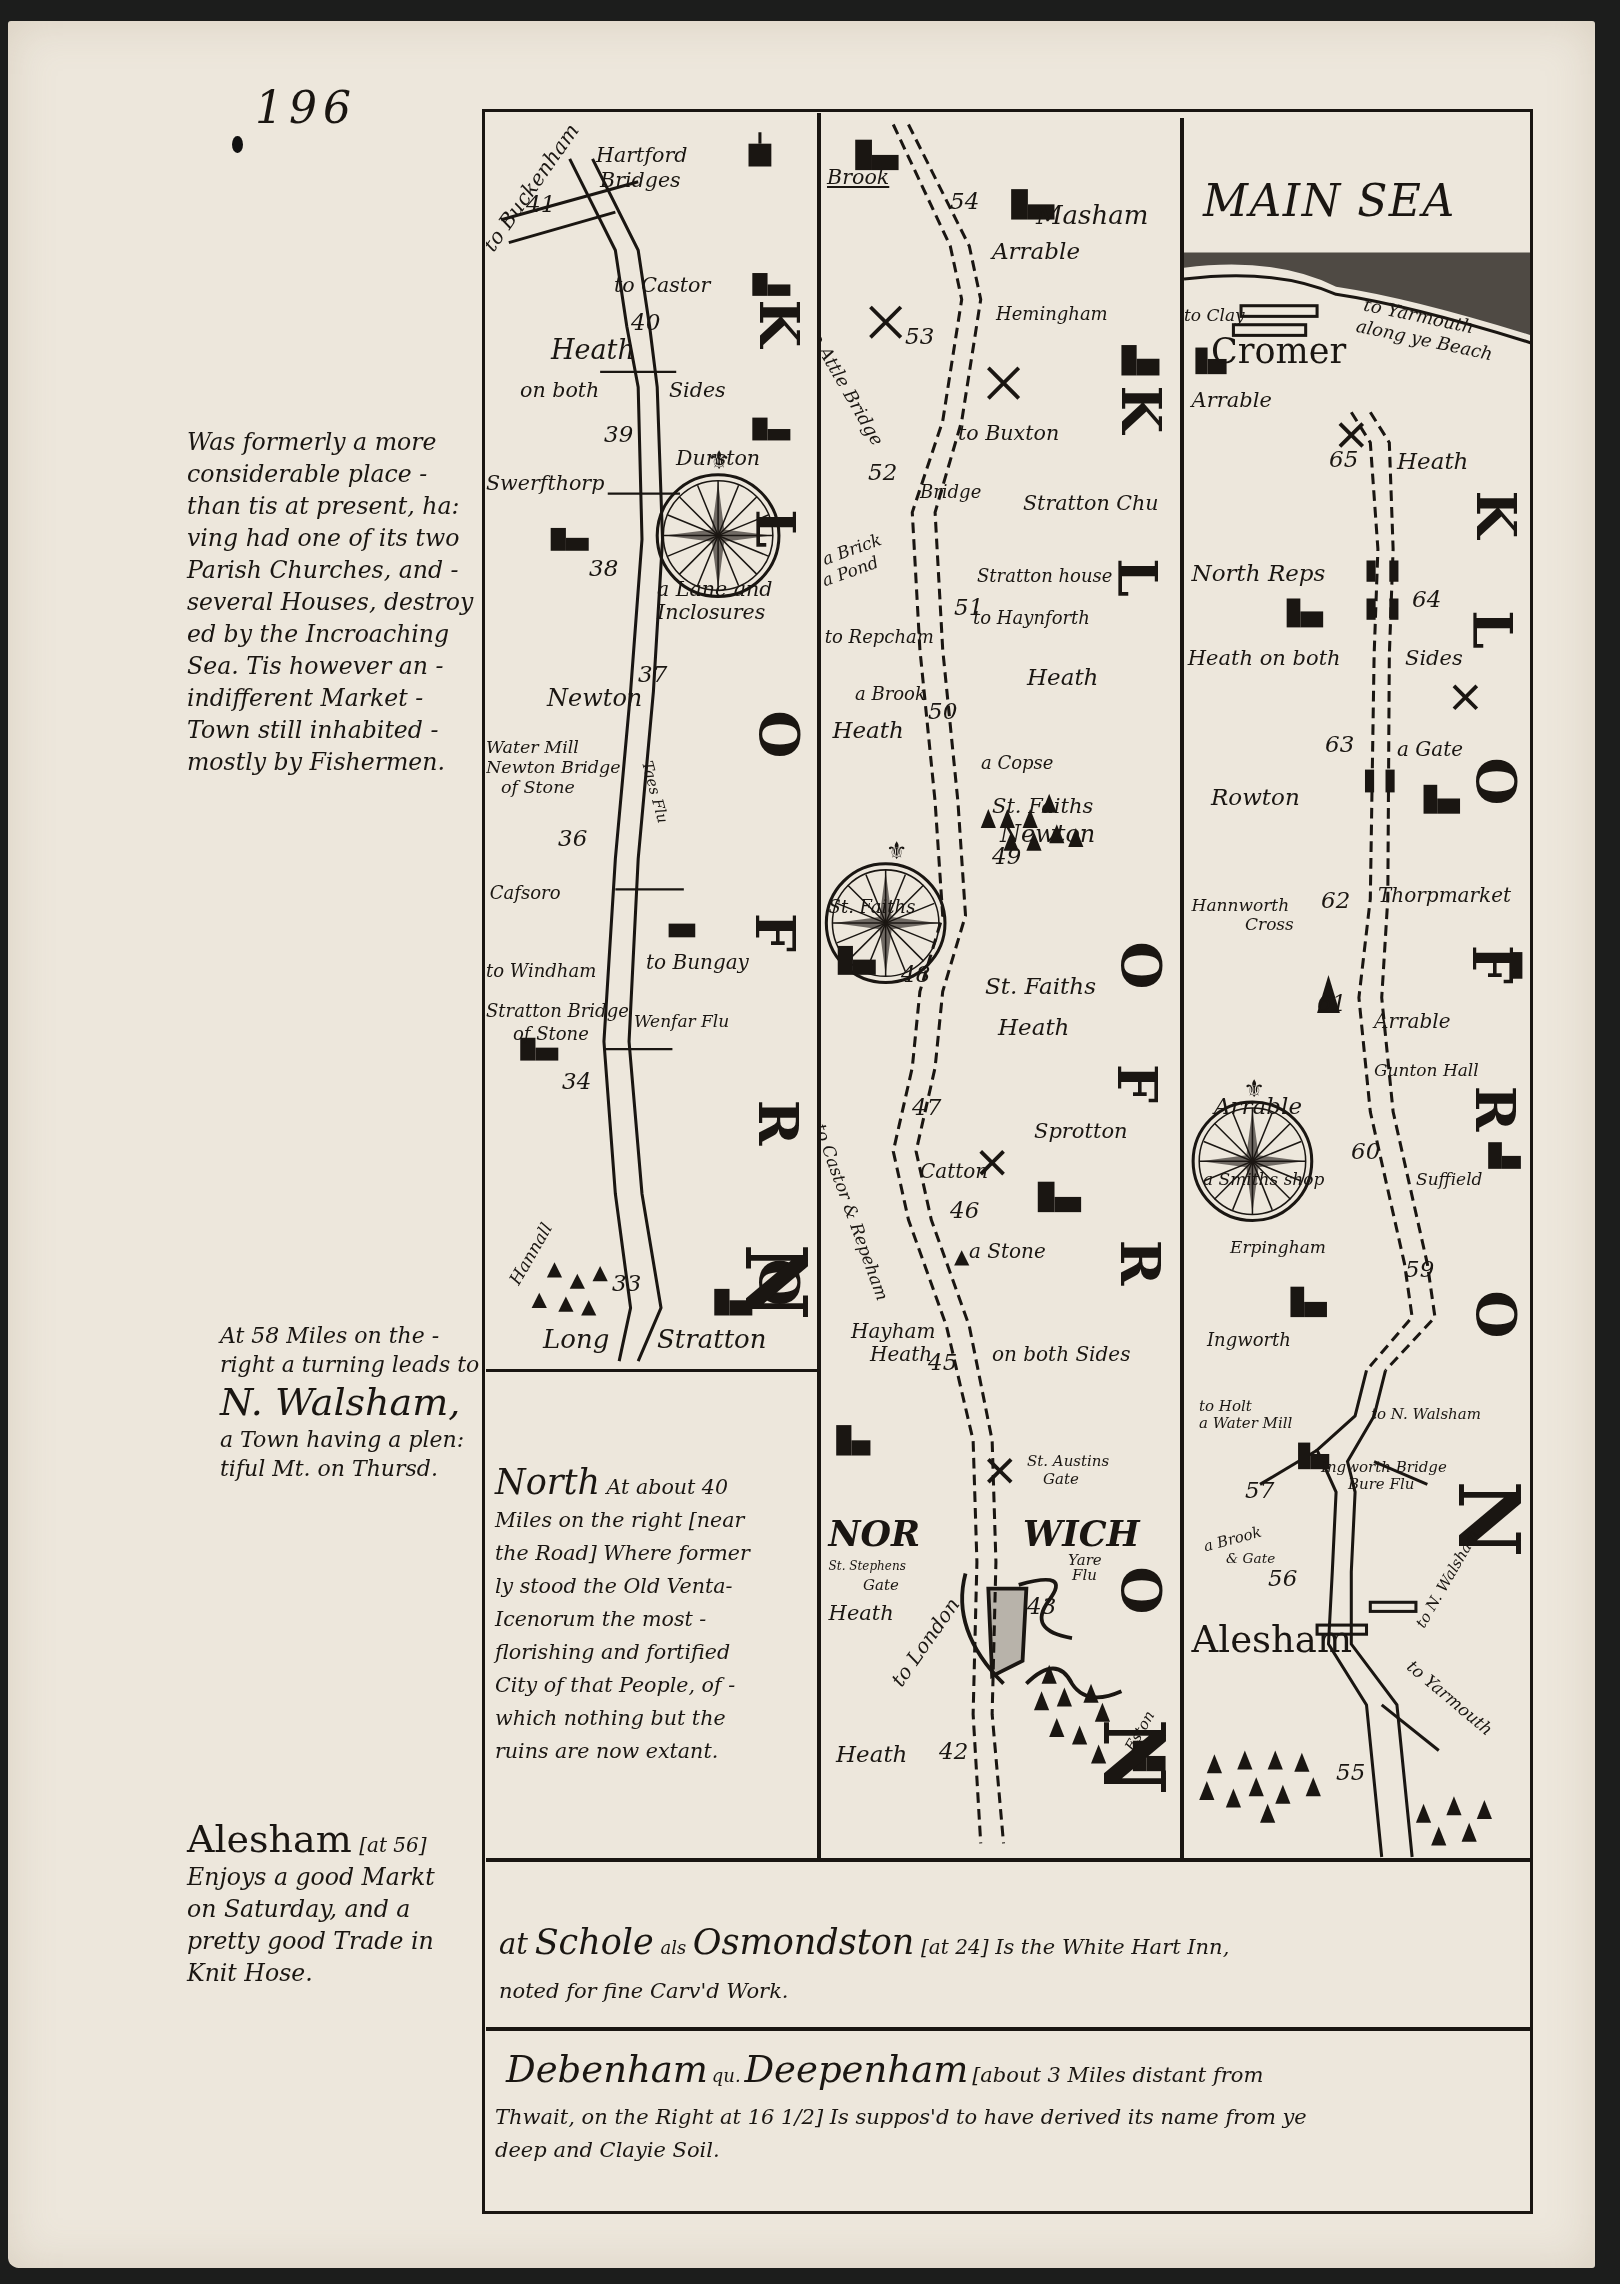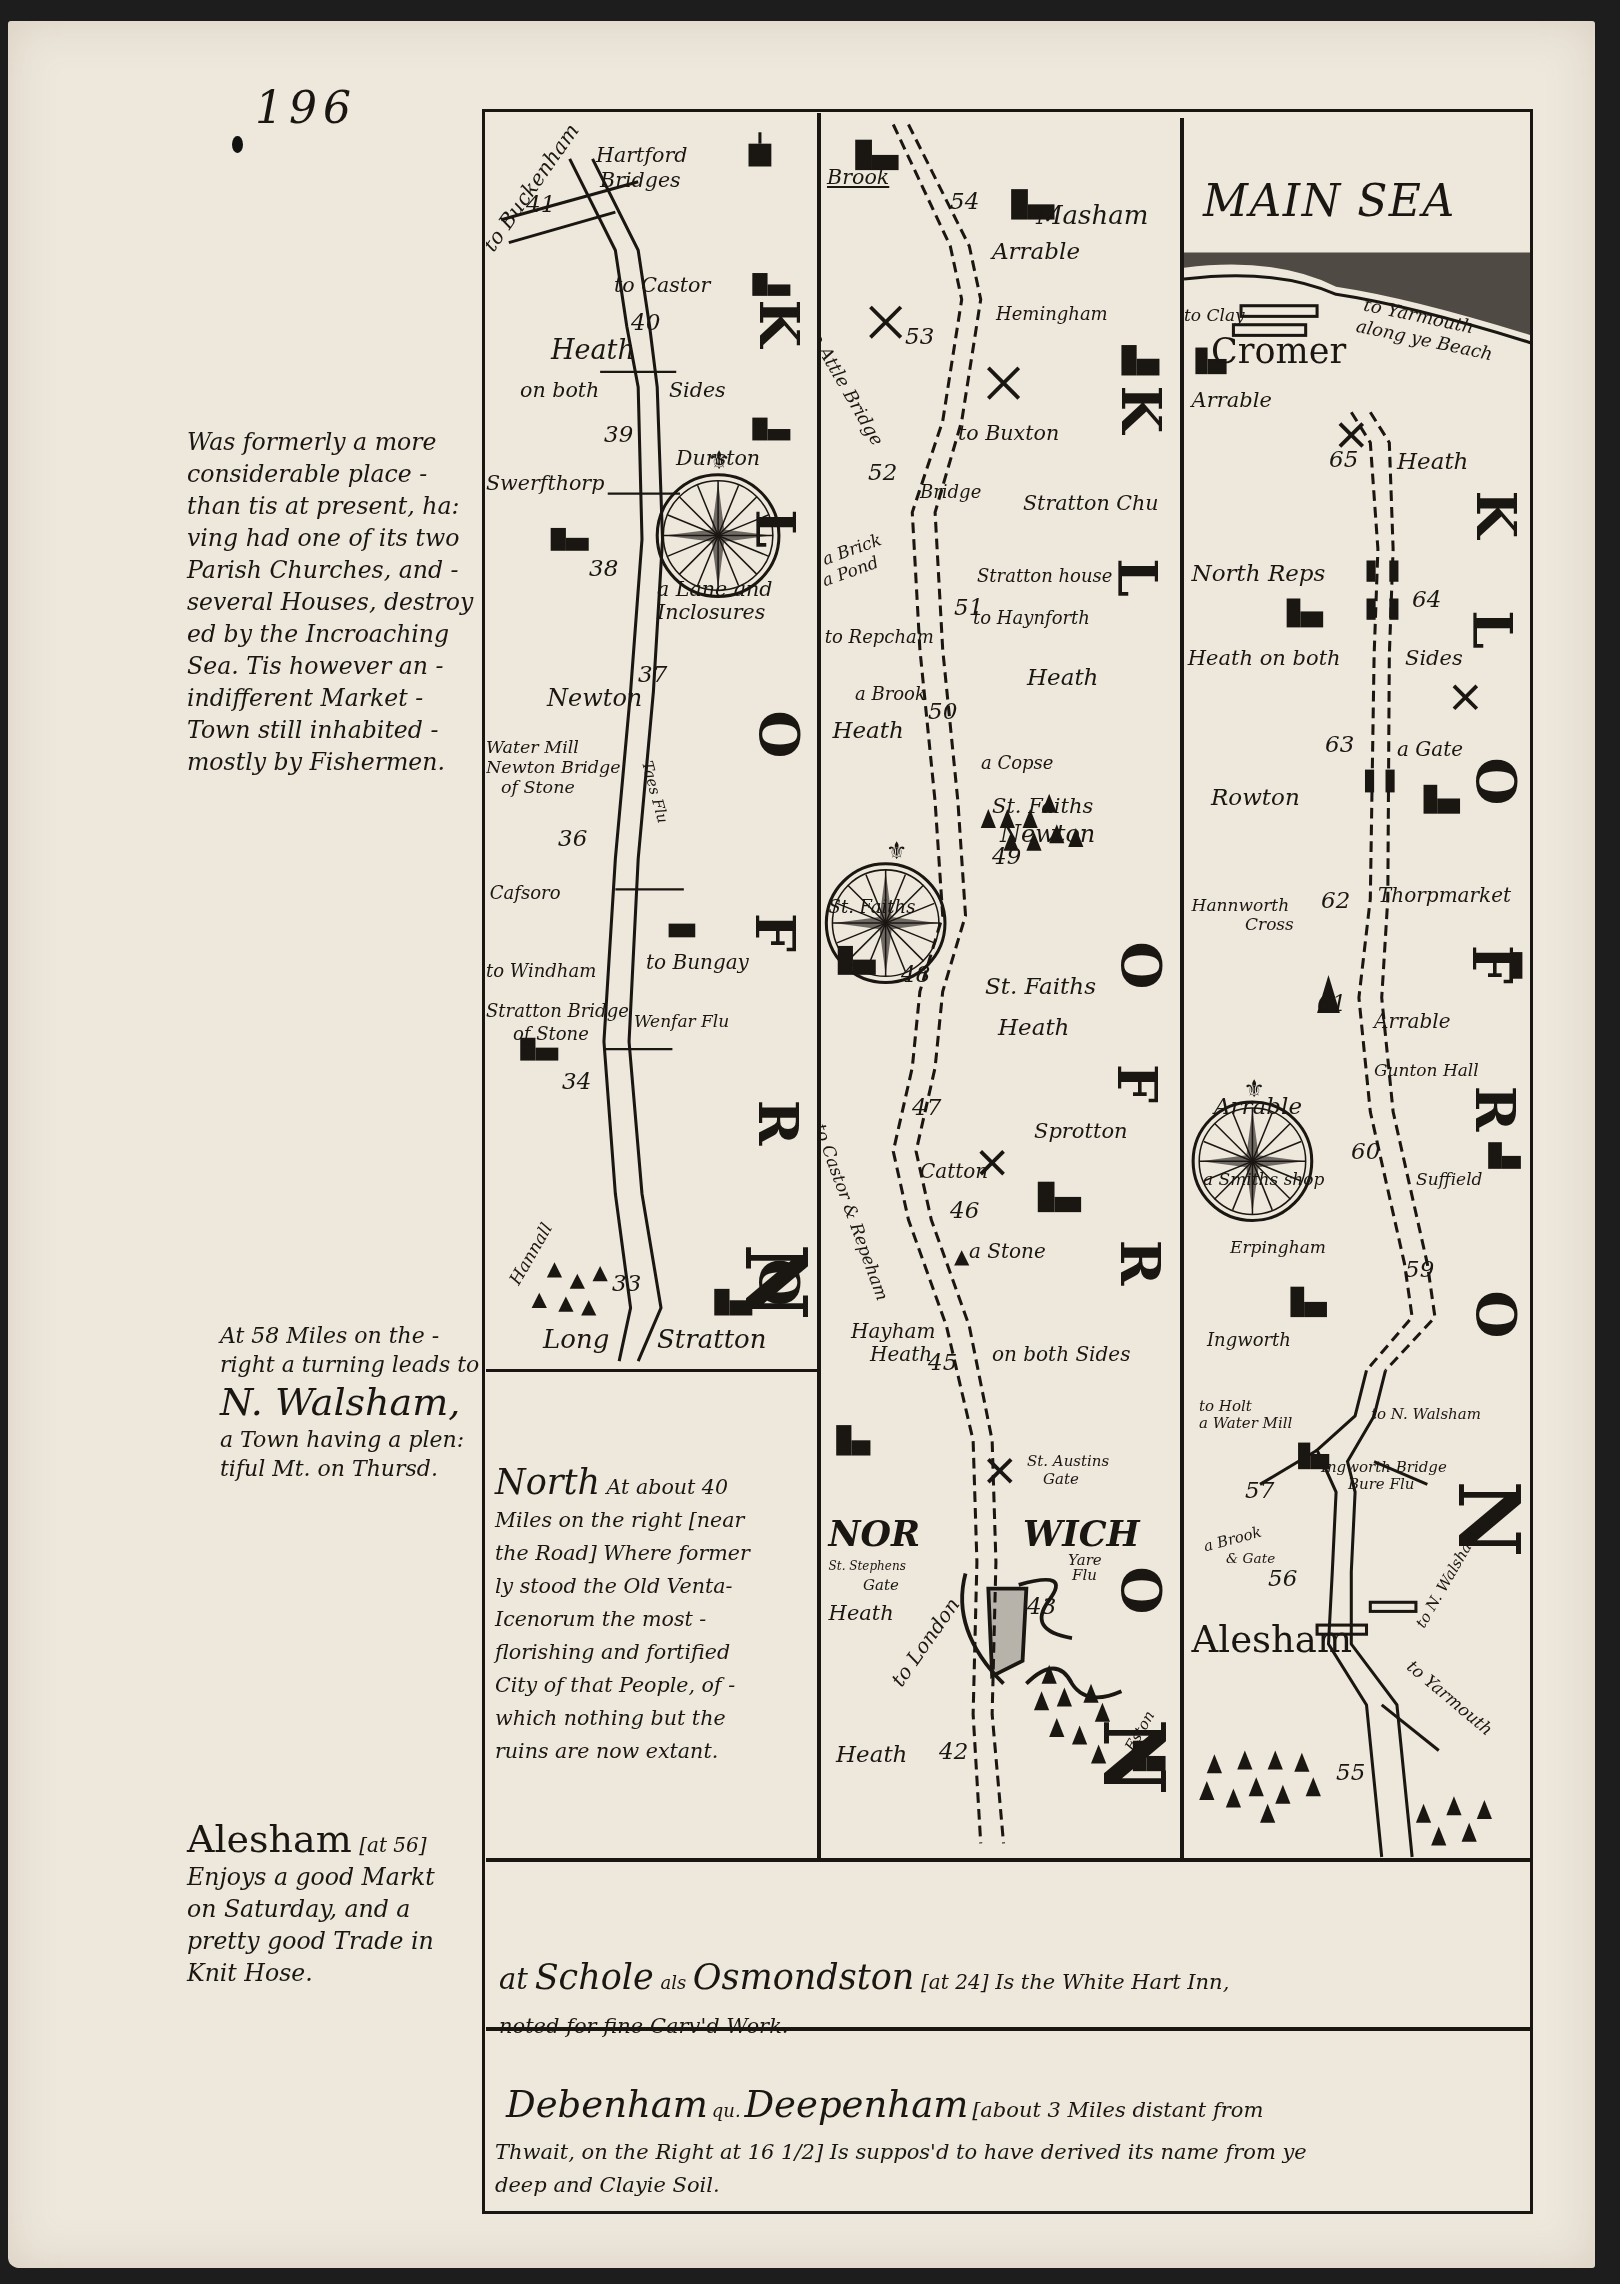--- a/index.html
+++ b/index.html
@@ -22,21 +22,21 @@
   
   .frame { border:3.8px solid #1a1612; box-sizing:border-box; }
   .strip { overflow:hidden; }
   .road { position:absolute; }
   .label { position:absolute; font-style:italic; white-space:nowrap; font-size:20.6px; }
   .mile { position:absolute; font-style:italic; font-size:23px; }
   .county { position:absolute; font-size:55px; font-weight:bold; font-family:"DejaVu Serif", serif;
             transform:rotate(90deg); transform-origin:center; line-height:1; }
   .town-big { position:absolute; font-size:35px; font-family:"DejaVu Serif", serif; }
 
-  .panel-text { position:absolute; font-style:italic;margin-top:35px; }
+  .panel-text { position:absolute; font-style:italic; }
 </style>
 </head>
 <body>
 
 <div class="paper"></div>
 
 <div class="abs page-num">196</div>
 <div class="abs ink-dot"></div>
 
 <div class="abs note" style="top:426px;">

